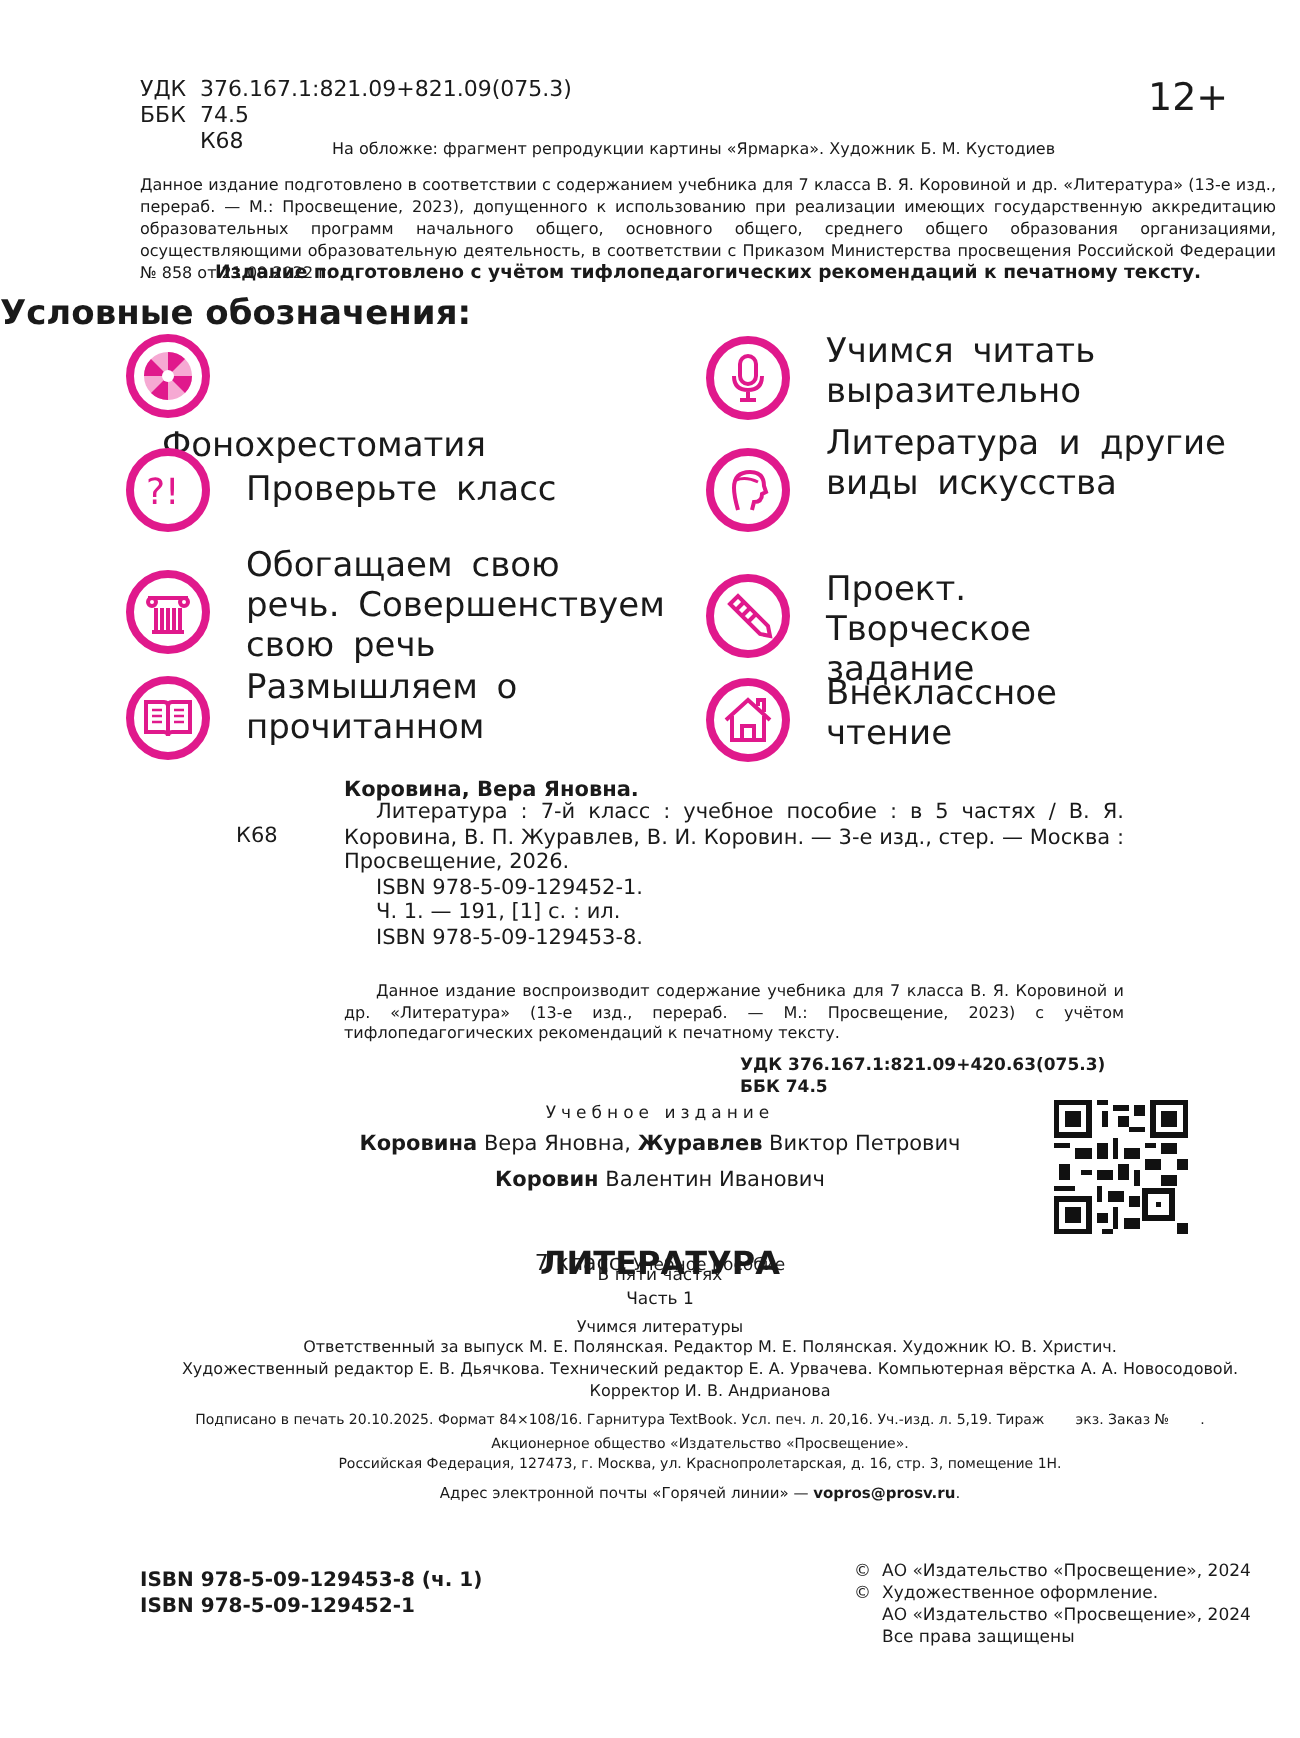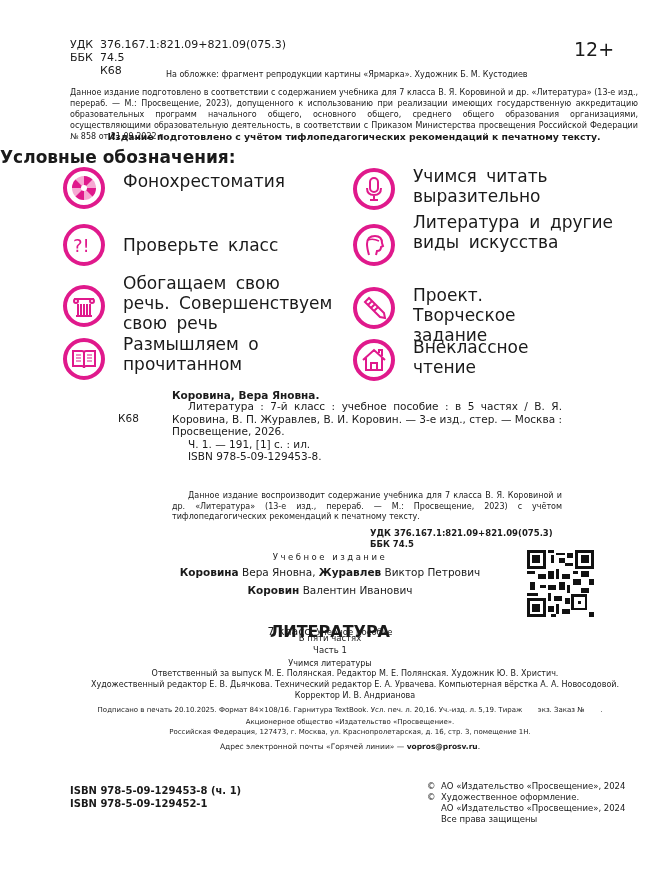--- a/index.html
+++ b/index.html
@@ -47,21 +47,21 @@
     </div>
 </div>
 <div class="abs age">12+</div>
 <div class="abs cover-note">На обложке: фрагмент репродукции картины «Ярмарка». Художник Б. М. Кустодиев</div>
 
 <div class="abs intro">Данное издание подготовлено в соответствии с содержанием учебника для 7 класса В. Я. Коровиной и др. «Литература» (13-е изд., перераб. — М.: Просвещение, 2023), допущенного к использованию при реализации имеющих государственную аккредитацию образовательных программ начального общего, основного общего, среднего общего образования организациями, осуществляющими образовательную деятельность, в соответствии с Приказом Министерства просвещения Российской Федерации № 858 от 21.09.2022 г.</div>
 <div class="abs tiflo">Издание подготовлено с учётом тифлопедагогических рекомендаций к печатному тексту.</div>
 
 <div class="abs legend-title">Условные обозначения:</div>
 
-<div class="abs legend-item" style="left:63px; top:167px;">
+<div class="abs legend-item" style="left:63px; top:167px;flex-direction:column;">
   <div class="legend-icon">
     <svg viewBox="0 0 26 26">
         <circle cx="13" cy="13" r="12" fill="#f6a9d3"></circle>
         <path d="M13 13 L13 1 A12 12 0 0 1 21.5 4.5 Z M13 13 L25 13 A12 12 0 0 1 21.5 21.5 Z M13 13 L13 25 A12 12 0 0 1 4.5 21.5 Z M13 13 L1 13 A12 12 0 0 1 4.5 4.5 Z" fill="#e0198c"></path>
         <circle cx="13" cy="13" r="3" fill="#fff"></circle>
       </svg>
   </div>
   <span class="legend-text" style="margin-top:4px;">Фонохрестоматия</span>
 </div>
 <div class="abs legend-item" style="left:63px; top:224px;">
@@ -125,28 +125,29 @@
         <path d="M2 13 L13 3 L24 13 M5 11 V23 H21 V11 M10 23 V16 H16 V23 M18 6 V3 H21 V9"></path>
       </svg>
   </div>
   <span class="legend-text" style="margin-top:-2px; width:150px;">Внеклассное чтение</span>
 </div>
 
 <div class="abs" style="left:172px; top:389px; font-size:10.5px; font-weight:bold;">Коровина, Вера Яновна.</div>
 <div class="abs card-code">К68</div>
 <div class="abs card-body">
   <div style="text-indent:16px;">Литература : 7-й класс : учебное пособие : в 5 частях / В. Я. Коровина, В. П. Журавлев, В. И. Коровин. — 3-е изд., стер. — Москва : Просвещение, 2026.</div>
+  <div style="padding-left:16px;">ISBN 978-5-09-129452-1.</div>
   <div style="padding-left:16px;">Ч. 1. — 191, [1] с. : ил.</div>
   <div style="padding-left:16px;">ISBN 978-5-09-129453-8.</div>
 </div>
 <div class="abs card-note">
   <div style="text-indent:16px;">Данное издание воспроизводит содержание учебника для 7 класса В. Я. Коровиной и др. «Литература» (13-е изд., перераб. — М.: Просвещение, 2023) с учётом тифлопедагогических рекомендаций к печатному тексту.</div>
 </div>
 <div class="abs udk-mid">
-  <div>УДК  376.167.1:821.09+821.09(075.3)</div>
+  <div>УДК  376.167.1:821.09+420.63(075.3)</div>
   <div>ББК  74.5</div>
 </div>
 
 <div class="abs imprint" style="top:552px; font-size:8.5px; letter-spacing:2.5px;">Учебное издание</div>
 <div class="abs imprint" style="top:566px; font-size:10.5px;">
   <b>Коровина</b><span> Вера Яновна, </span><b>Журавлев</b><span> Виктор Петрович</span>
 </div>
 <div class="abs imprint" style="top:584px; font-size:10.5px;">
   <b>Коровин</b><span> Валентин Иванович</span>
 </div>

